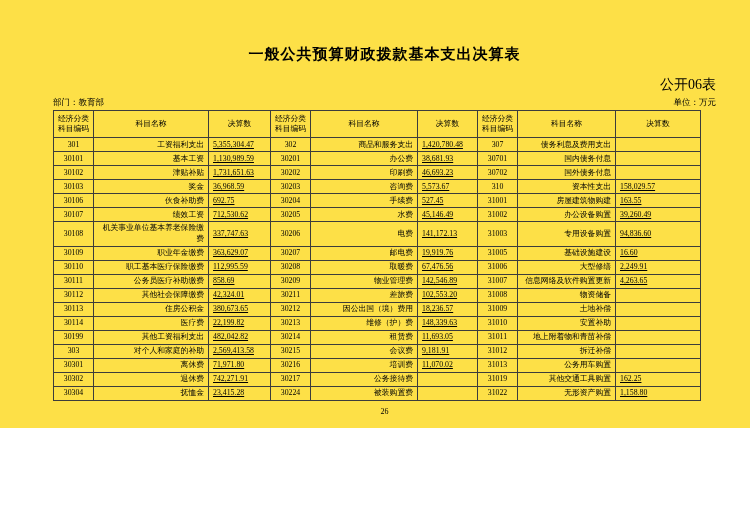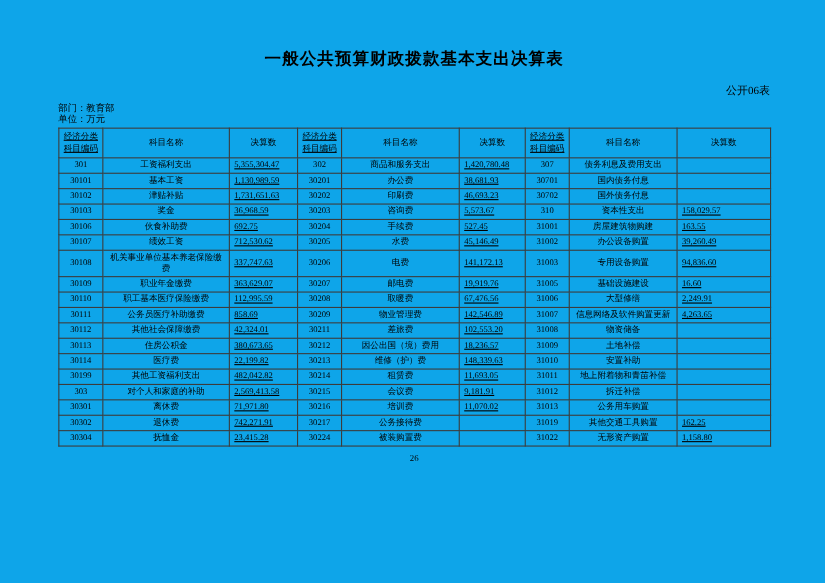--- a/index.html
+++ b/index.html
@@ -5,47 +5,46 @@
   * { box-sizing: border-box; }
   html, body { margin: 0; padding: 0; }
   body {
     width: 750px; height: 530px;
     background: #ffffff;
     color: #000;
     font-family: "Liberation Serif", "DejaVu Serif", serif;
   }
   .page {
     position: relative;
-    width: 750px; height: 530px;
-    padding: 46px 50px 0 53px;
-    background: #0ea5e9;
+    width: 750px; height: 428px;
+    padding: 46px 34px 0 53px;
+    background: #fde047;
     overflow: hidden;
   }
   .doc-title {
     margin: 0;
     text-align: center;
     font-size: 15px;
     font-weight: bold;
     letter-spacing: 1px;
     line-height: 1.1;
   }
   .meta-right {
     text-align: right;
-    font-size: 10px;
+    font-size: 14px;
     margin-top: 14px;
     line-height: 1.2;
   }
   .meta-row {
     display: flex;
     justify-content: space-between;
     font-size: 8.5px;
     margin-top: 4px;
     margin-bottom: 3px;
     line-height: 1.2;
-    flex-direction: column;
   }
   table.expenditure {
     border-collapse: collapse;
     width: 647px;
     table-layout: fixed;
   }
   table.expenditure th,
   table.expenditure td {
     border: 1px solid #3c3c3c;
     font-size: 7.8px;
@@ -53,24 +52,24 @@
     padding: 1px 4px;
     overflow: hidden;
     vertical-align: middle;
     line-height: 1.35;
   }
   table.expenditure th {
     text-align: center;
     padding: 2px 1px;
     height: 27px;
   }
-  table.expenditure th .hline { display: block; text-decoration: underline; }
+  table.expenditure th .hline { display: block; }
   table.expenditure td { height: 14px; }
   td.code { text-align: center; }
-  td.name { text-align: center; }
+  td.name { text-align: right; }
   td.val  { text-align: left; padding-right: 3px; text-decoration: underline; }
   .bold { font-weight: bold; }
   .page-number {
     text-align: center;
     font-size: 8px;
     margin-top: 6px;
   }
 </style>
 </head>
 <body>

